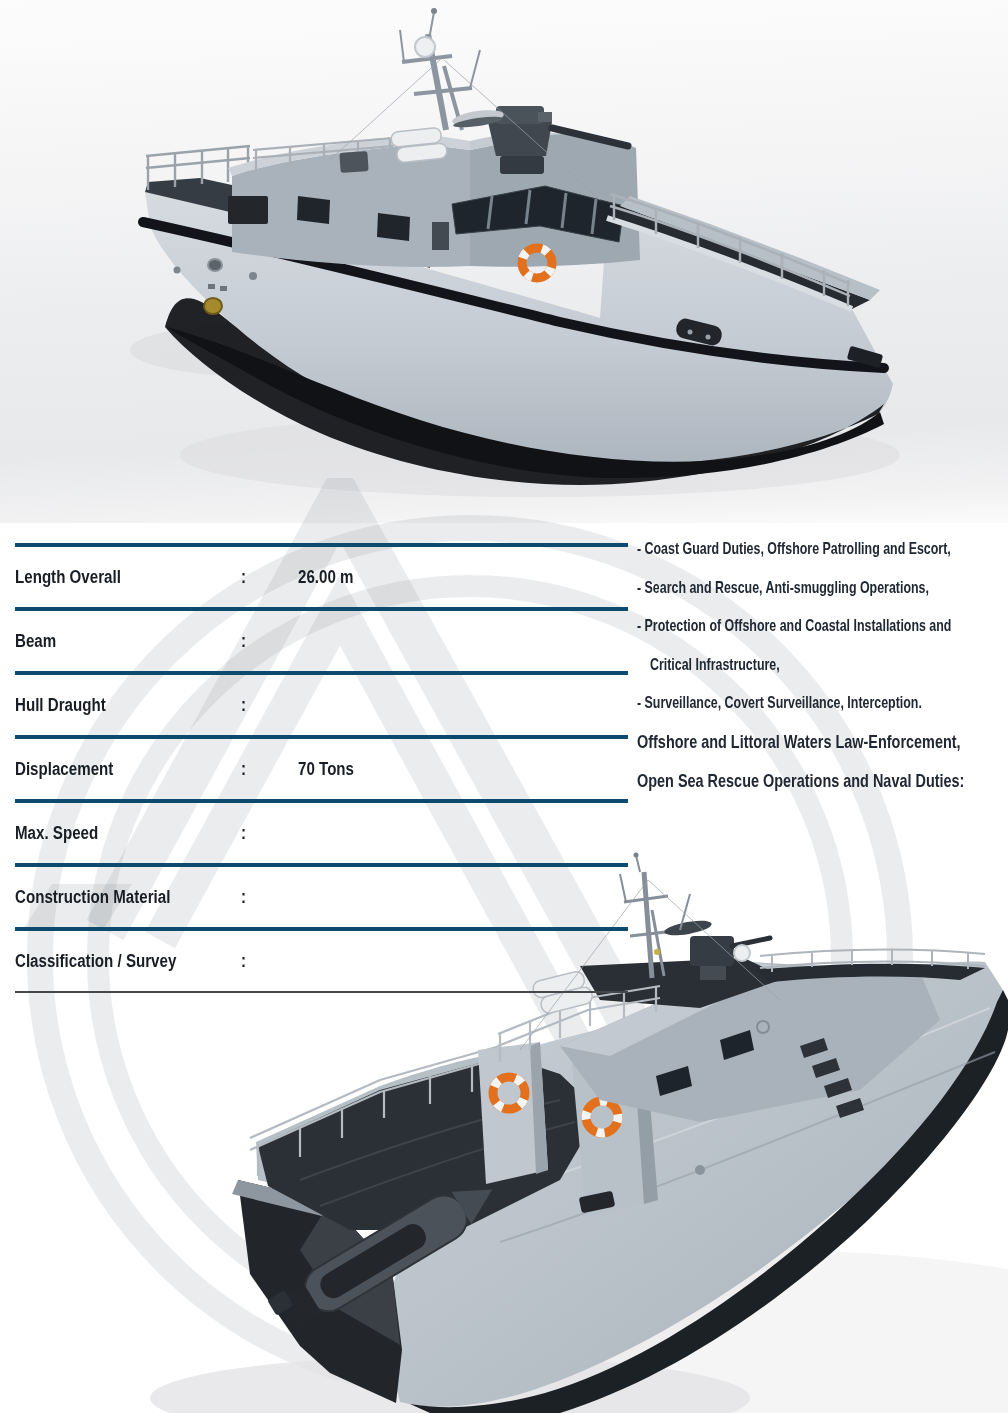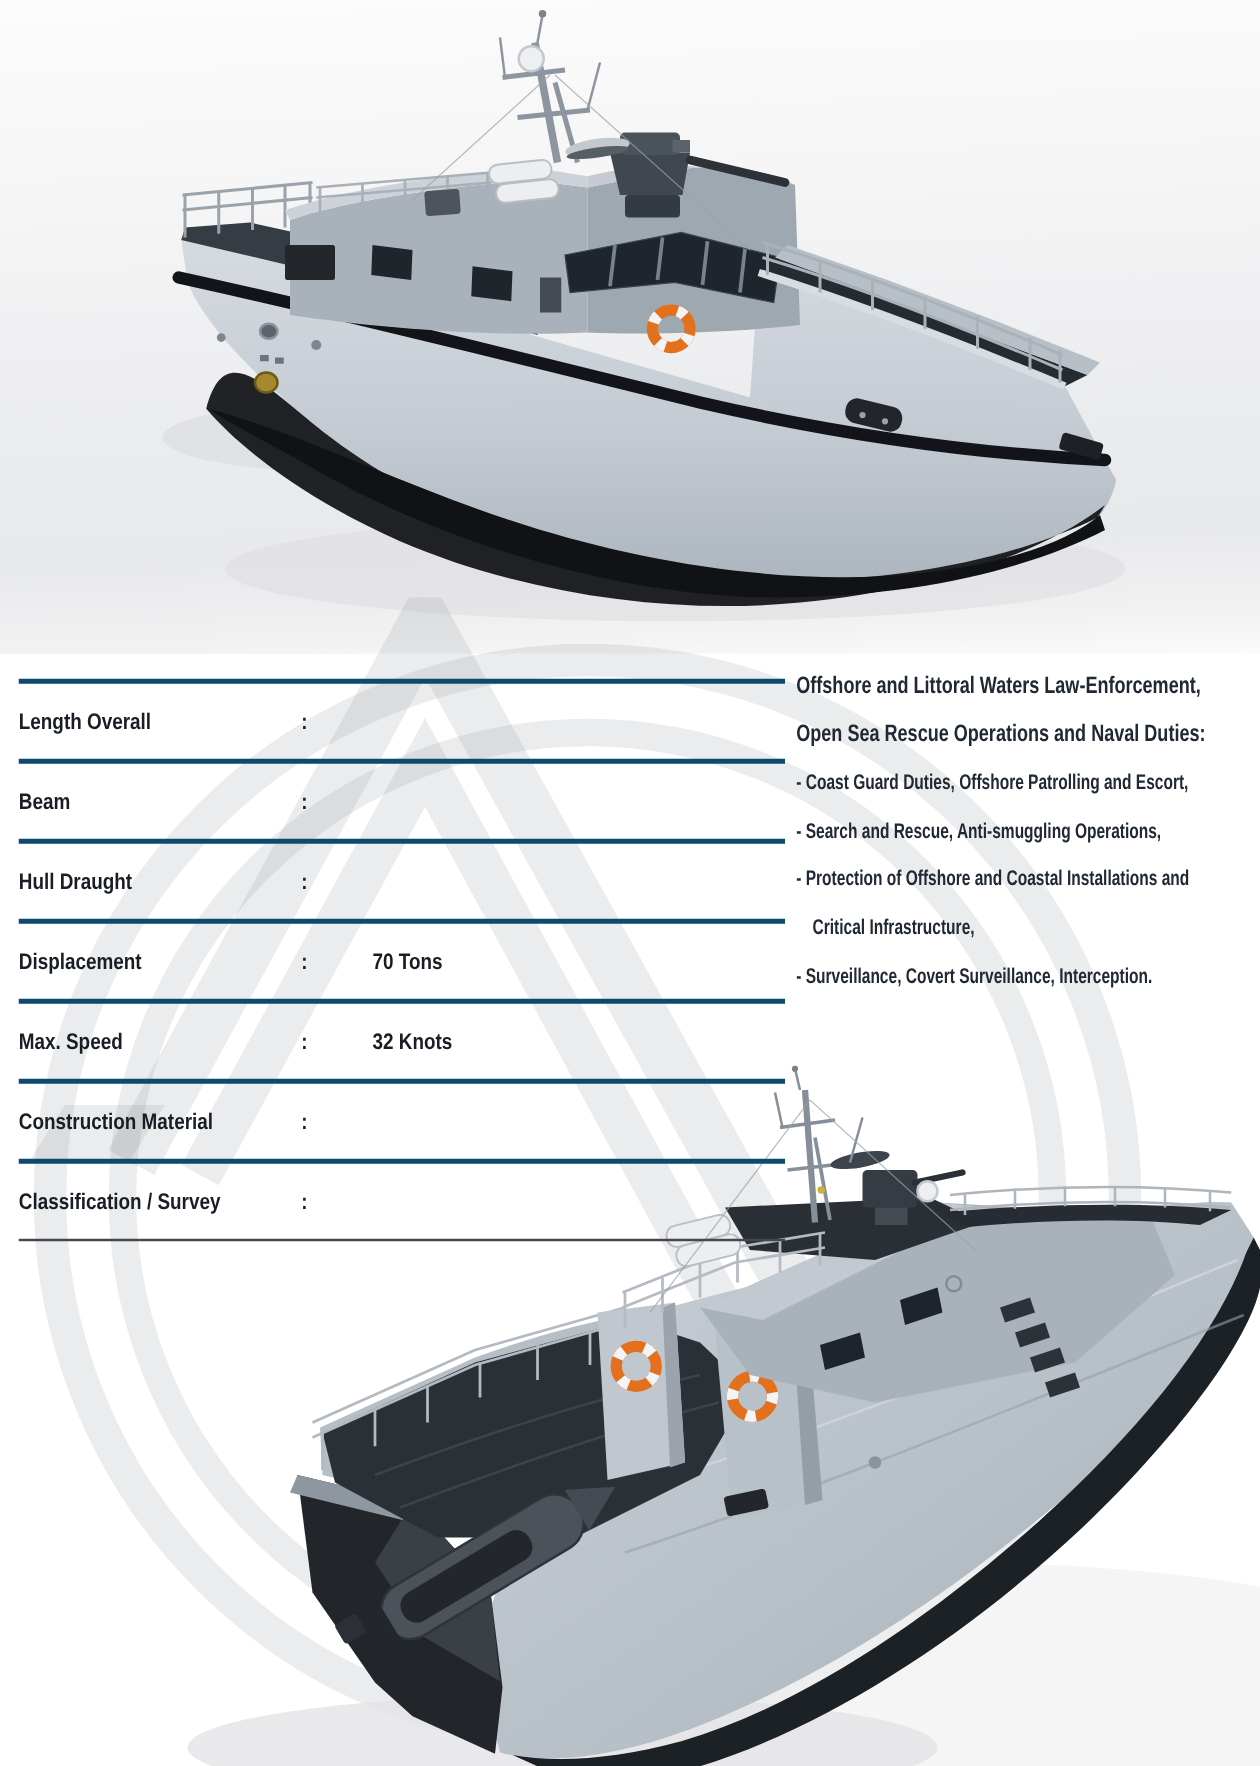--- a/index.html
+++ b/index.html
@@ -191,20 +191,21 @@
       </g>
       <path d="M52,884 L132,884 L104,928 L24,928 Z" fill="rgba(126,131,138,0.155)"></path>
     </g>
   </svg>
 
   <div class="spec-table">
 
       <div class="spec-row">
         <div class="spec-label"><span class="cx">Length Overall</span></div>
         <div class="spec-sep"><span class="cx">:</span></div>
+        <div class="spec-value"><span class="cx">26.00 m</span></div>
       </div>
 
       <div class="spec-row">
         <div class="spec-label"><span class="cx">Beam</span></div>
         <div class="spec-sep"><span class="cx">:</span></div>
       </div>
 
       <div class="spec-row">
         <div class="spec-label"><span class="cx">Hull Draught</span></div>
         <div class="spec-sep"><span class="cx">:</span></div>
@@ -212,52 +213,51 @@
 
       <div class="spec-row">
         <div class="spec-label"><span class="cx">Displacement</span></div>
         <div class="spec-sep"><span class="cx">:</span></div>
         <div class="spec-value"><span class="cx">70 Tons</span></div>
       </div>
 
       <div class="spec-row">
         <div class="spec-label"><span class="cx">Max. Speed</span></div>
         <div class="spec-sep"><span class="cx">:</span></div>
-        <div class="spec-value"><span class="cx">32 Knots</span></div>
       </div>
 
       <div class="spec-row">
         <div class="spec-label"><span class="cx">Construction Material</span></div>
         <div class="spec-sep"><span class="cx">:</span></div>
       </div>
 
       <div class="spec-row">
         <div class="spec-label"><span class="cx">Classification / Survey</span></div>
         <div class="spec-sep"><span class="cx">:</span></div>
       </div>
     </div>
 
   <div class="mission">
     <div>
 
+        <div class="m-line m-bullet"><span class="cxb">- Coast Guard Duties, Offshore Patrolling and Escort,</span></div>
+
+        <div class="m-line m-bullet"><span class="cxb">- Search and Rescue, Anti-smuggling Operations,</span></div>
+
+        <div class="m-line m-bullet"><span class="cxb">- Protection of Offshore and Coastal Installations and</span></div>
+
+        <div class="m-line m-bullet indent"><span class="cxb">Critical Infrastructure,</span></div>
+
+        <div class="m-line m-bullet"><span class="cxb">- Surveillance, Covert Surveillance, Interception.</span></div>
+      </div>
+    <div>
+
         <div class="m-line m-title"><span class="cxt">Offshore and Littoral Waters Law-Enforcement,</span></div>
 
         <div class="m-line m-title"><span class="cxt">Open Sea Rescue Operations and Naval Duties:</span></div>
-      </div>
-    <div>
-
-        <div class="m-line m-bullet"><span class="cxb">- Coast Guard Duties, Offshore Patrolling and Escort,</span></div>
-
-        <div class="m-line m-bullet"><span class="cxb">- Search and Rescue, Anti-smuggling Operations,</span></div>
-
-        <div class="m-line m-bullet"><span class="cxb">- Protection of Offshore and Coastal Installations and</span></div>
-
-        <div class="m-line m-bullet indent"><span class="cxb">Critical Infrastructure,</span></div>
-
-        <div class="m-line m-bullet"><span class="cxb">- Surveillance, Covert Surveillance, Interception.</span></div>
       </div>
   </div>
 
   <div class="photo-bottom">
     <svg viewBox="0 0 1008 563">
       <defs>
         <linearGradient id="hg2" x1="0" y1="0" x2="1" y2="1">
           <stop offset="0" stop-color="#c9d0d7"></stop>
             <stop offset=".6" stop-color="#b6bec6"></stop>
             <stop offset="1" stop-color="#a2abb4"></stop>

